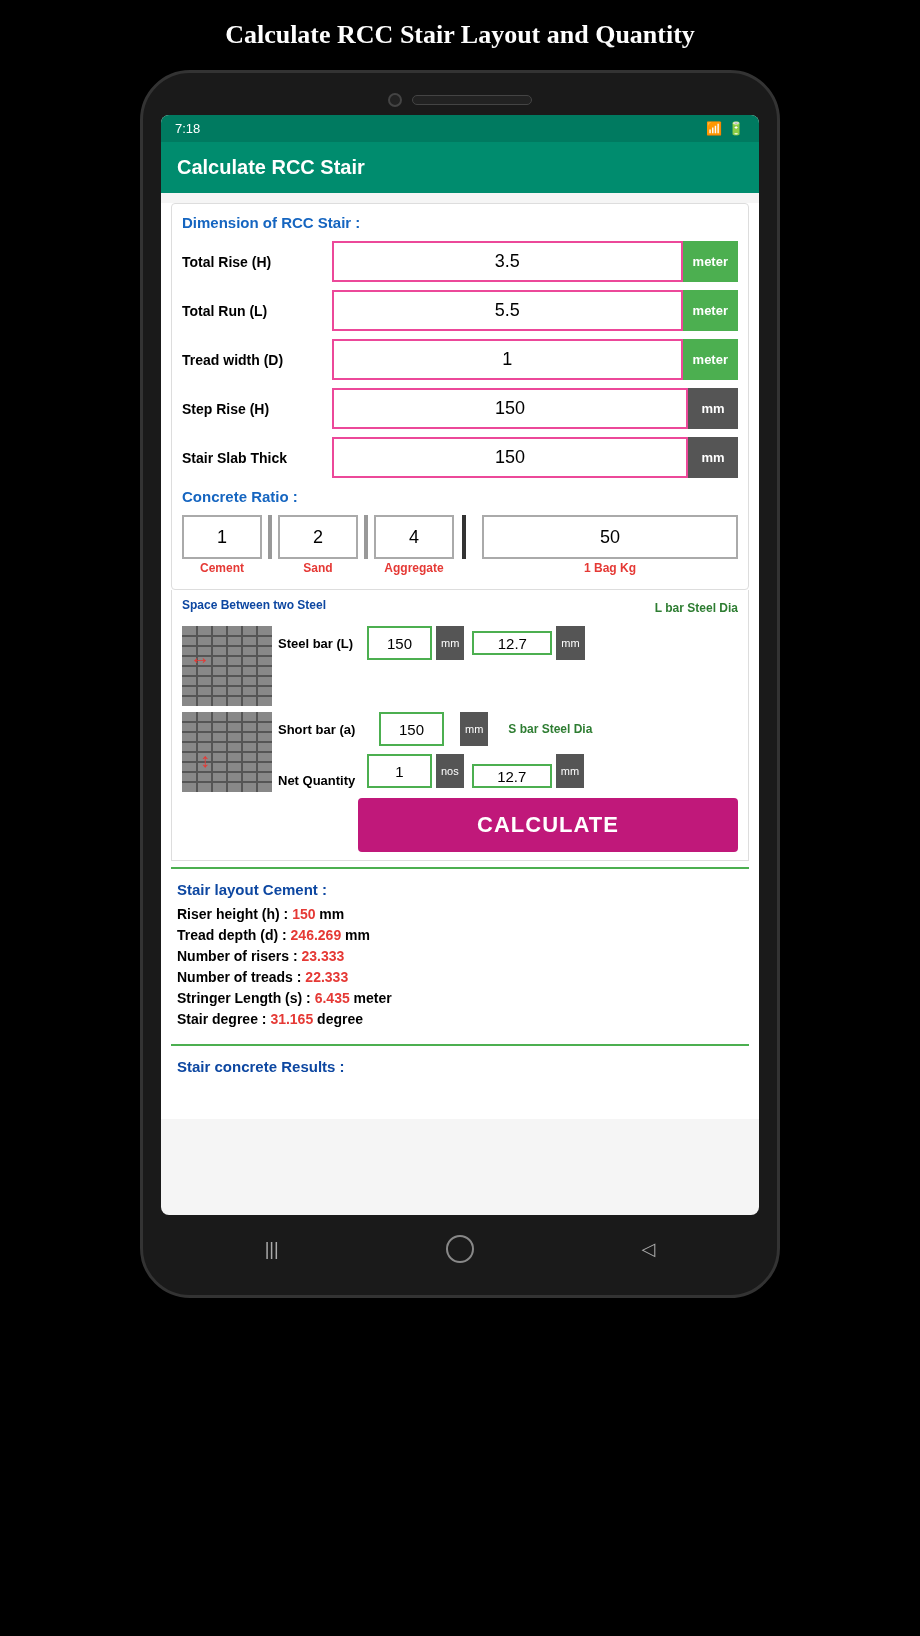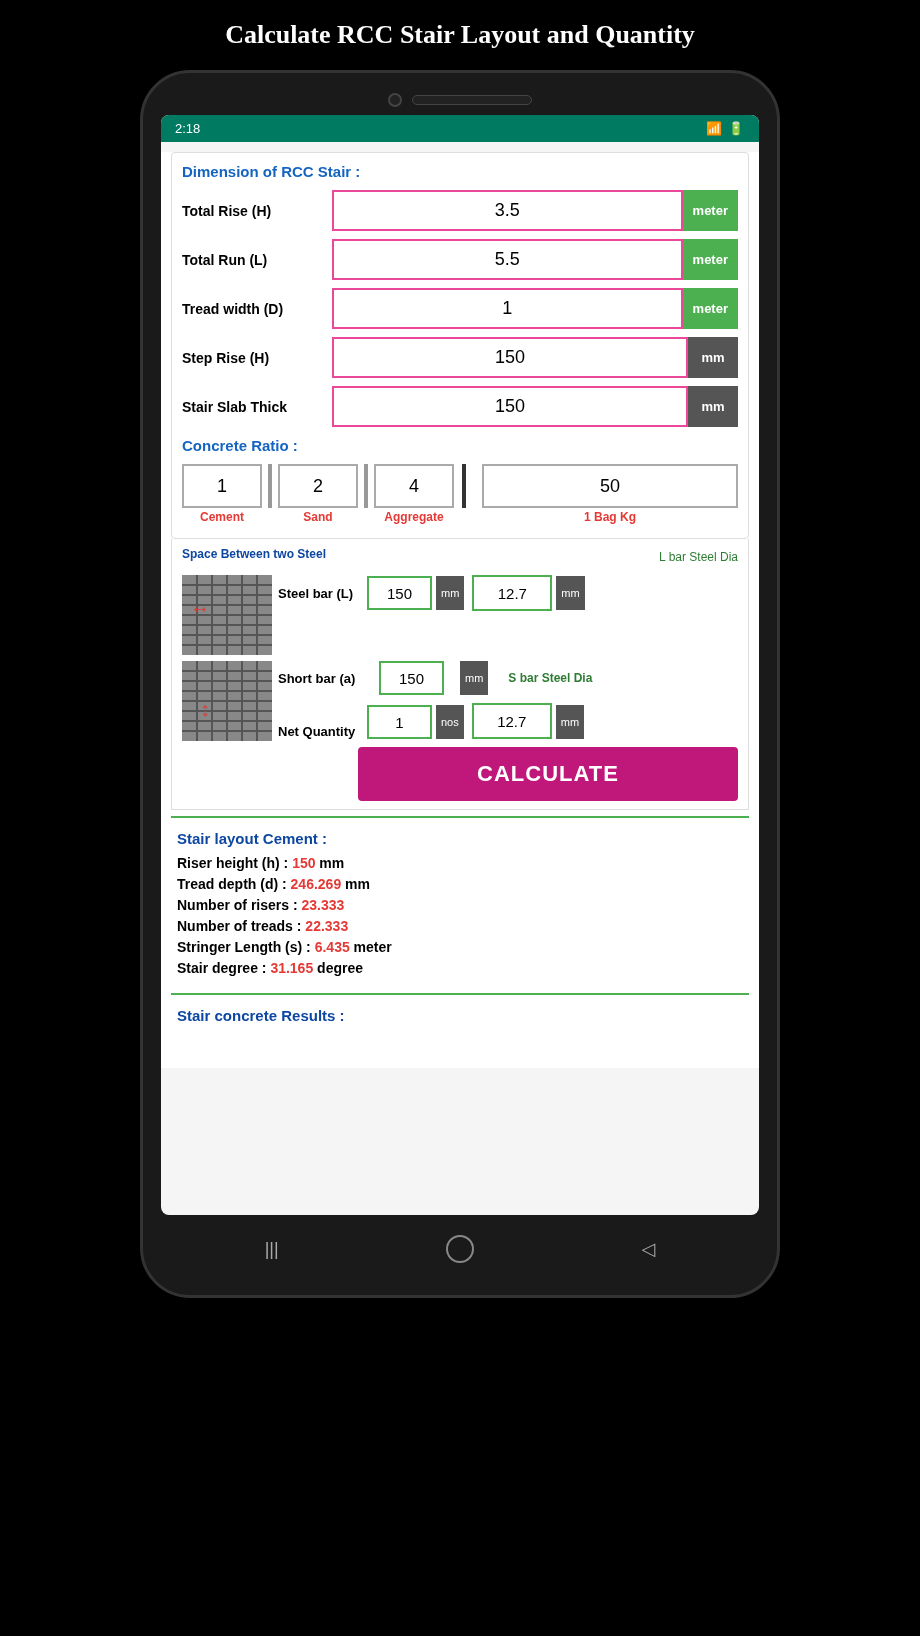--- a/index.html
+++ b/index.html
@@ -197,21 +197,21 @@
       font-size: 11px;
       padding: 0 5px;
       height: 34px;
       display: flex;
       align-items: center;
       justify-content: center;
     }
     .steel-dia-input {
       border: 2px solid #4CAF50;
       width: 80px;
-      height: 36px;
+      height: 24px;
       text-align: center;
       font-size: 15px;
       color: #000;
       margin-left: auto;
     }
     .steel-dia-unit {
       background: #555;
       color: #fff;
       font-size: 11px;
       padding: 0 5px;
@@ -291,27 +291,30 @@
 <div class="phone-frame">
 
   <div class="phone-top">
     <div class="camera"></div>
     <div class="speaker"></div>
   </div>
 
   <div class="phone-screen">
 
     <div class="status-bar">
-      <span>2:18</span>
+      <span>7:18</span>
       <div class="status-right">
         <span>📶</span>
         <span>🔋</span>
       </div>
     </div>
 
+    <div class="app-header">
+      <span>Calculate RCC Stair</span>
+    </div>
 
     <div class="content">
 
       <div class="section-box">
         <div class="section-title">Dimension of RCC Stair :</div>
 
         <div class="input-row">
           <span class="input-label">Total Rise (H)</span>
           <div class="input-group">
             <input class="input-field" type="text" value="3.5" style="">
@@ -371,21 +374,21 @@
           <div class="ratio-bag-wrap">
             <input class="ratio-bag-input" type="text" value="50" style="">
             <span class="ratio-label">1 Bag Kg</span>
           </div>
         </div>
       </div>
 
       <div class="steel-section">
         <div style="display:flex; justify-content:space-between; align-items:center; margin-bottom:8px;">
           <span class="steel-title">Space Between two Steel</span>
-          <span style="color:#2e7d32; font-size:12px; font-weight:normal;">L bar Steel Dia</span>
+          <span style="color:#2e7d32; font-size:12px; font-weight:bold;">L bar Steel Dia</span>
         </div>
 
         <div style="display:flex; align-items:flex-start; gap:6px; margin-bottom:6px;">
 
           <div class="steel-net">
             <svg viewBox="0 0 90 80" xmlns="http://www.w3.org/2000/svg">
               <rect width="90" height="80" fill="#888"></rect>
 
               <line x1="0" y1="10" x2="90" y2="10" stroke="#555" stroke-width="2"></line>
               <line x1="0" y1="20" x2="90" y2="20" stroke="#555" stroke-width="2"></line>

